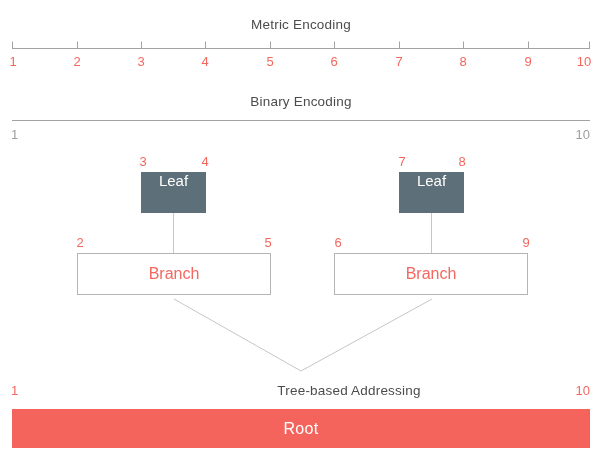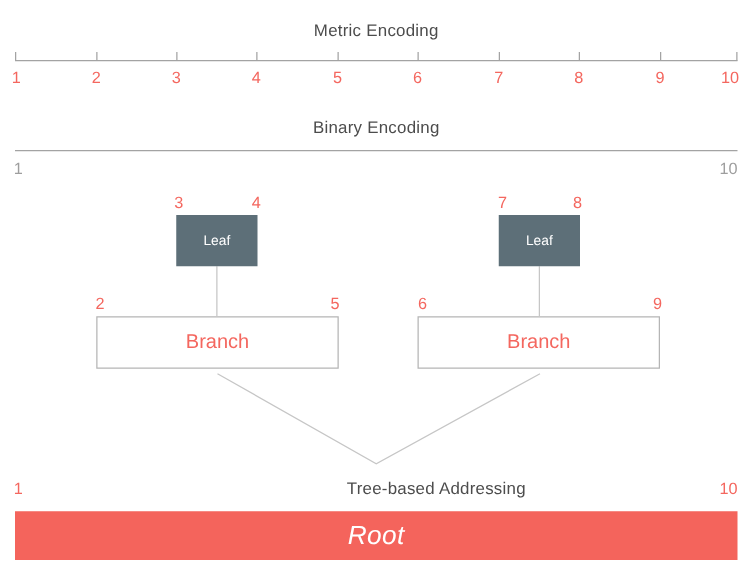--- a/index.html
+++ b/index.html
@@ -50,45 +50,43 @@
     position: absolute;
     font-size: 13px;
     color: var(--accent_text, #f4675f);
     white-space: nowrap;
   }
   .leaf-box {
     position: absolute;
     background: var(--leaf_bg, #5d6f78);
     color: #ffffff;
     display: flex;
-    align-items: center;
     justify-content: center;
-    font-size: 11px;
+    font-size: 15px;
   }
   .branch-box {
     position: absolute;
     background: #ffffff;
     border: 1px solid var(--branch_border, #b5b5b5);
     color: var(--accent_text, #f4675f);
     display: flex;
     align-items: center;
     justify-content: center;
     font-size: 16px;
     box-sizing: border-box;
   }
   .root-box {
     position: absolute;
     background: var(--accent, #f4645c);
     color: #ffffff;
     display: flex;
     align-items: center;
     justify-content: center;
-    font-size: 21px;
+    font-size: 16px;
     letter-spacing: 0.3px;
-    font-style: italic;
   }
 </style>
 </head>
 <body>
 
 <div class="stage">
 
   <svg class="lines-svg" viewBox="0 0 602 461">
 
     <line x1="12" y1="48.5" x2="590" y2="48.5" stroke="#a3a3a3" stroke-width="1"></line>

